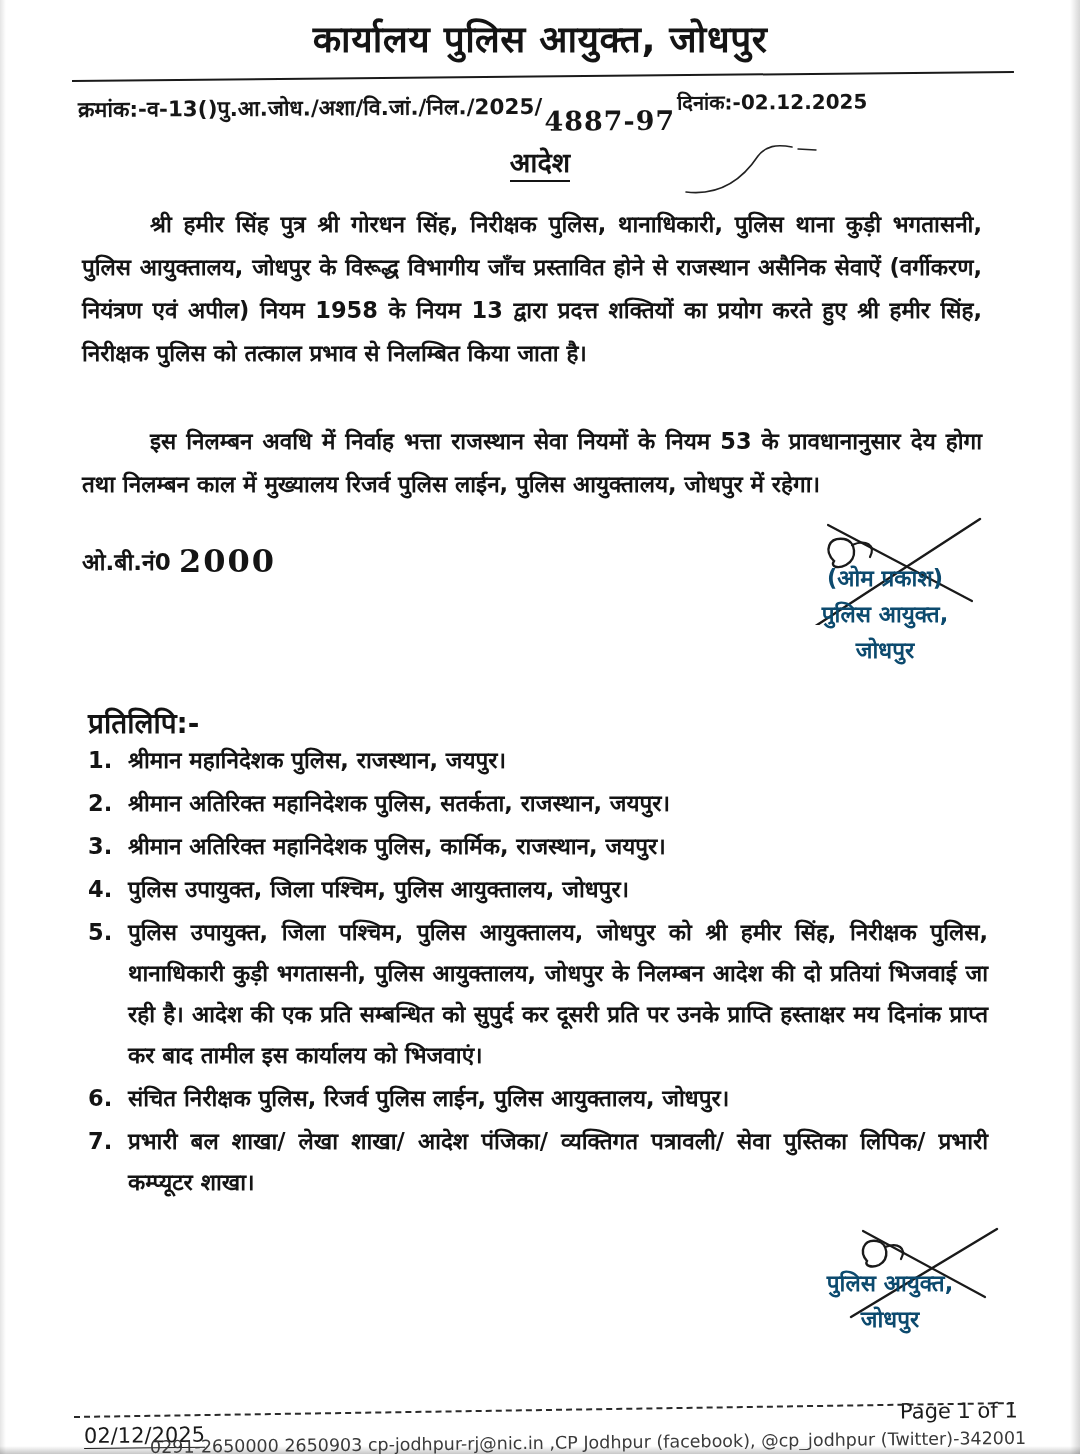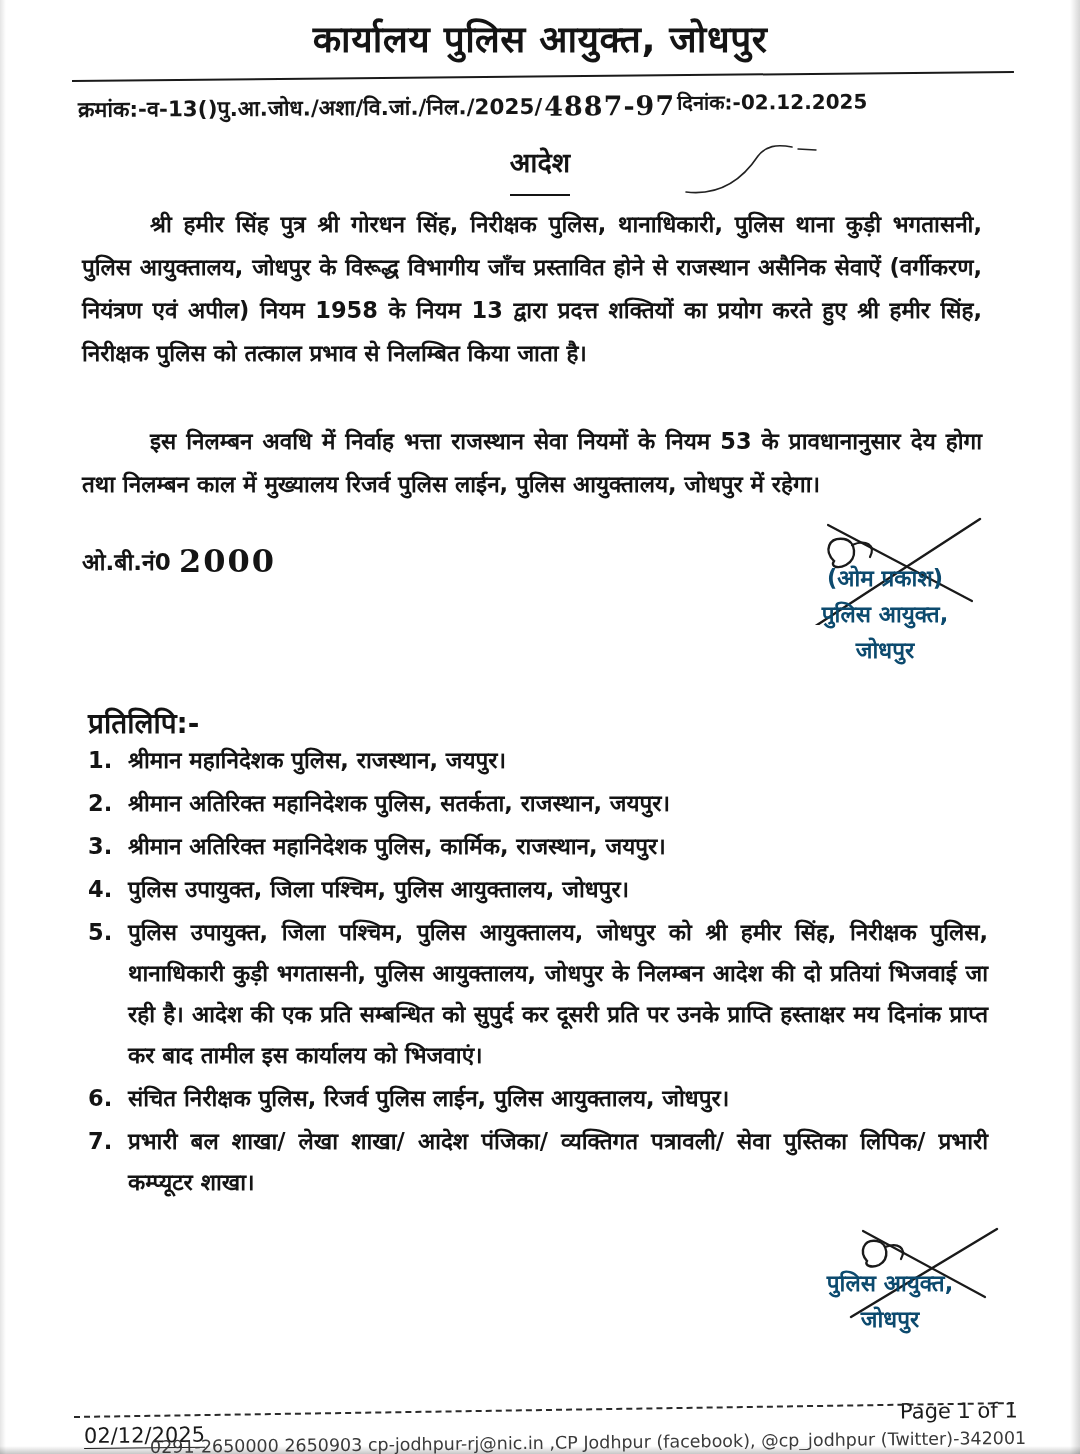--- a/index.html
+++ b/index.html
@@ -81,42 +81,42 @@
     transform: rotate(-0.4deg);
     transform-origin: left center;
   }
   .ref-line .hand {
     font-family: "DejaVu Serif", serif;
     font-size: 27px;
     font-weight: 700;
     letter-spacing: 1px;
     padding: 0 2px;
     position: relative;
-    top: 2px;
+    top: 17px;
   }
   .ref-line .dinank {
     font-size: 20px;
     position: relative;
     top: -3px;
   }
 
   .order-heading {
     position: absolute;
     top: 143px;
     left: 0;
     width: 1080px;
     text-align: center;
     font-family: "DejaVu Sans", sans-serif;
     font-size: 27px;
     font-weight: 700;
     color: #141414;
   }
   .order-heading span {
     border-bottom: 2px solid #141414;
-    padding-bottom: 16px;
+    padding-bottom: 2px;
   }
 
   .body-block {
     position: absolute;
     left: 82px;
     width: 900px;
     font-family: "DejaVu Sans", sans-serif;
     font-size: 22.5px;
     font-weight: 700;
     color: #141414;

